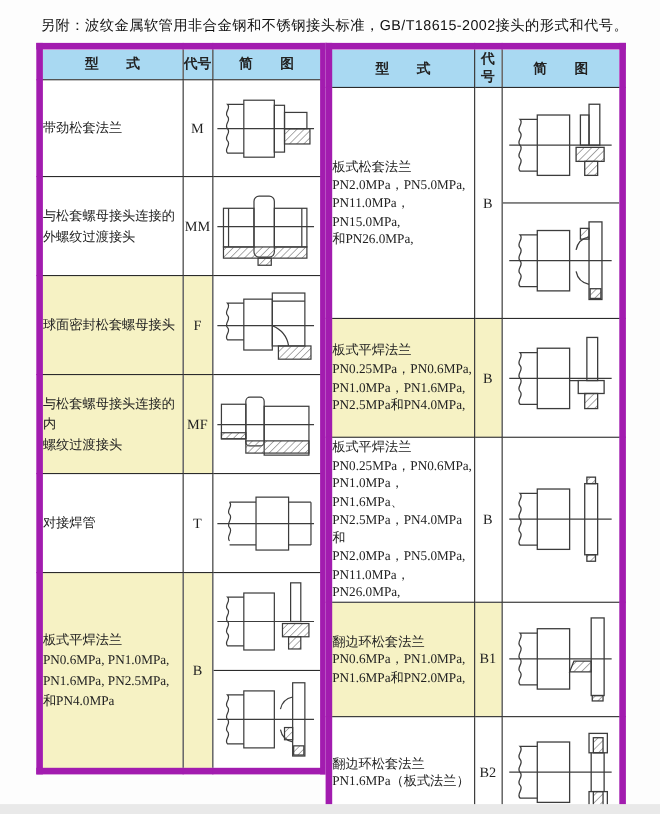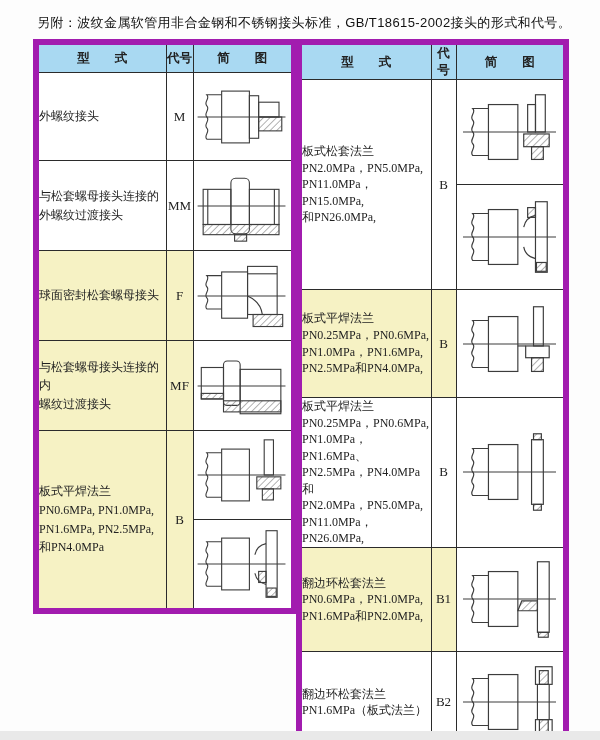--- a/index.html
+++ b/index.html
@@ -73,21 +73,21 @@
       <col style="width:101px">
     </colgroup>
   <tbody>
       <tr>
     <th class="hd">型　　式</th>
     <th class="hd">代号</th>
     <th class="hd">简　　图</th>
   </tr>
 
   <tr style="height:88px">
-    <td class="type">外螺纹接头</td>
+    <td class="type">带劲松套法兰</td>
     <td class="code">M</td>
     <td class="dcell">
       <svg class="diag" width="94" height="74" viewBox="0 0 100 80">
         <use href="#g-hose"></use>
         <rect x="58" y="17" width="10" height="46"></rect>
         <rect x="68" y="24" width="22" height="16"></rect>
         <rect x="68" y="40" width="25" height="15" class="h"></rect>
         <use href="#g-center"></use>
       </svg>
     </td>
@@ -136,20 +136,36 @@
         <rect x="6" y="20" width="24" height="34"></rect>
         <rect x="30" y="13" width="18" height="48" rx="4"></rect>
         <rect x="48" y="22" width="44" height="48"></rect>
         <rect x="30" y="56" width="62" height="12" class="h"></rect>
         <rect x="6" y="48" width="24" height="6" class="h"></rect>
         <use href="#g-center"></use>
       </svg>
     </td>
   </tr>
 
+  <tr style="height:90px">
+    <td class="type">对接焊管</td>
+    <td class="code">T</td>
+    <td class="dcell">
+      <svg class="diag" width="94" height="74" viewBox="0 0 100 80">
+        <path d="M14,19 c4,4 -4,8 0,12 c4,4 -4,9 0,13 c4,4 -4,9 0,13"></path>
+        <line x1="14" y1="19" x2="40" y2="19"></line>
+            <line x1="14" y1="61" x2="40" y2="61"></line>
+        <rect x="40" y="14" width="32" height="52"></rect>
+        <line x1="72" y1="19" x2="94" y2="19"></line>
+            <line x1="72" y1="61" x2="94" y2="61"></line>
+        <line x1="94" y1="19" x2="94" y2="61"></line>
+        <use href="#g-center"></use>
+      </svg>
+    </td>
+  </tr>
 
   <tr style="height:178px">
     <td class="type hl">板式平焊法兰
 PN0.6MPa, PN1.0MPa,
 PN1.6MPa, PN2.5MPa,
 和PN4.0MPa</td>
     <td class="code hl">B</td>
     <td class="dcell split">
       <div class="half" style="height:88px">
         <svg class="diag" width="94" height="74" viewBox="0 0 100 80">

